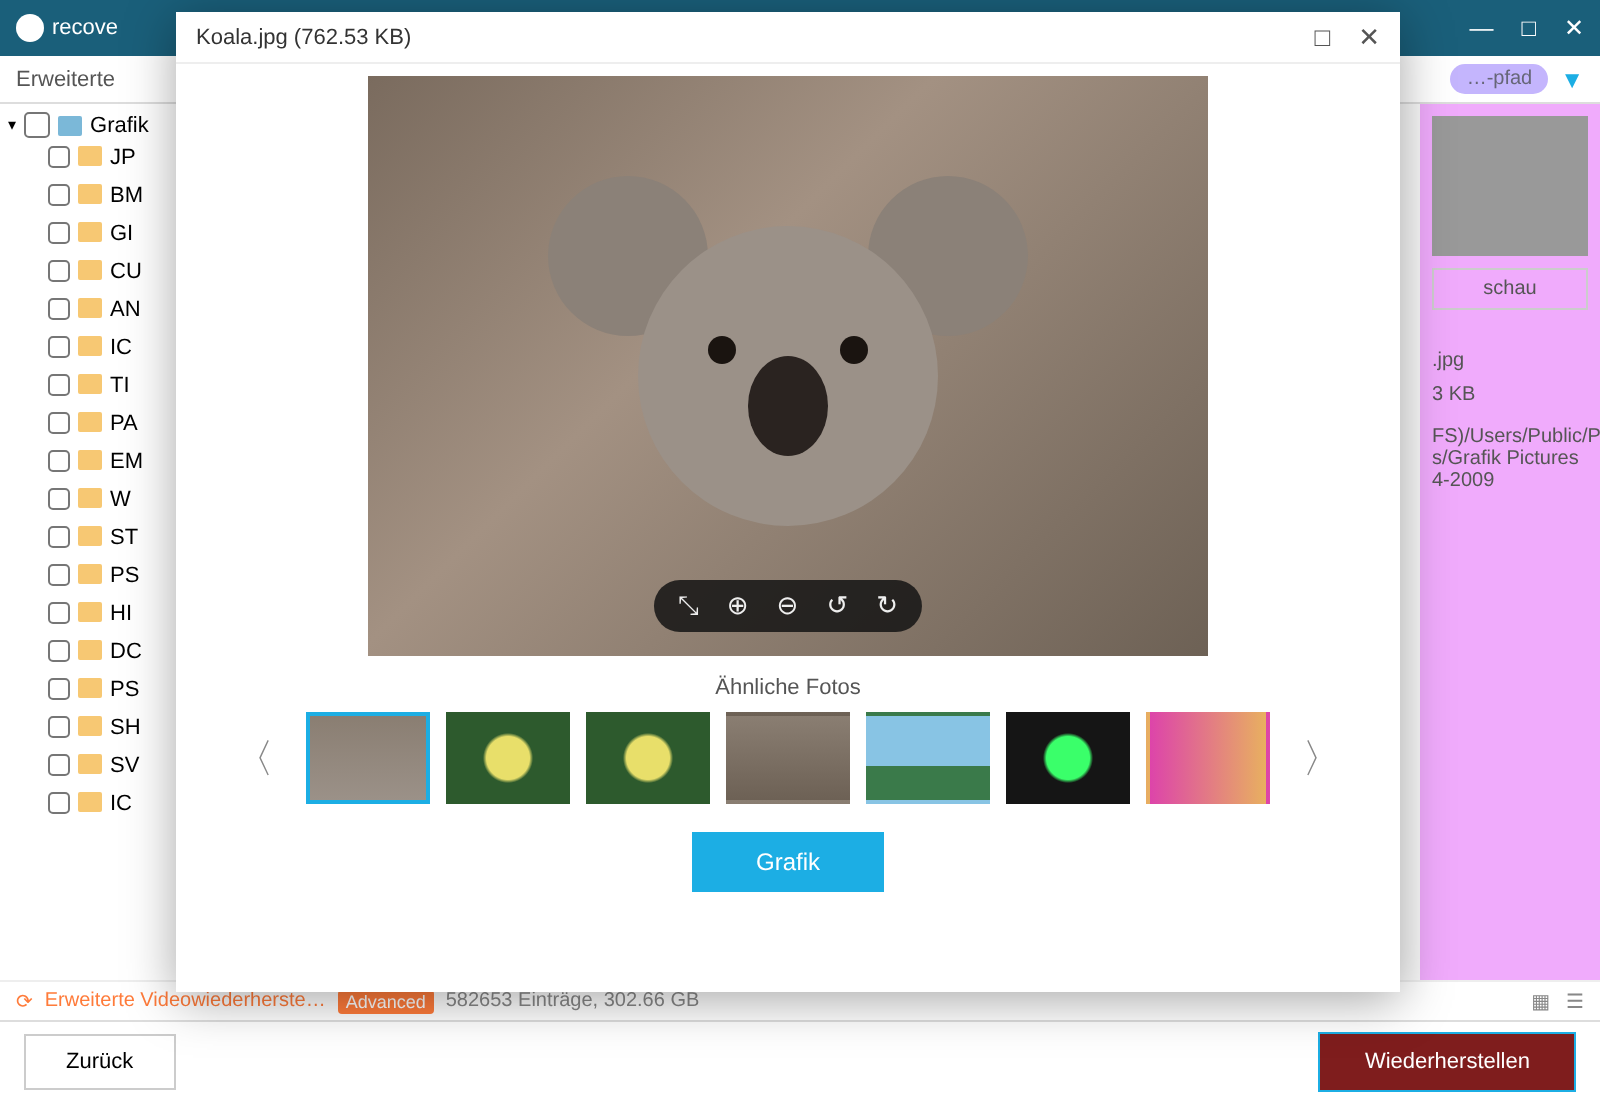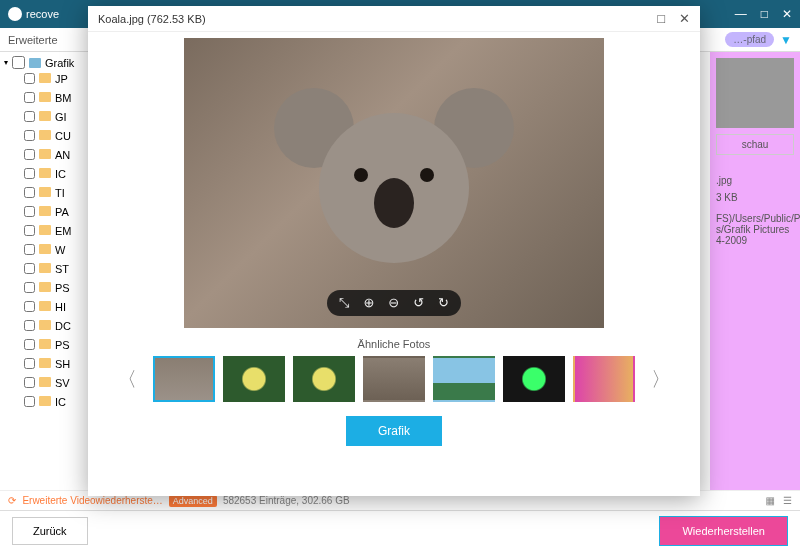--- a/index.html
+++ b/index.html
@@ -20,21 +20,21 @@
 .main-area{position:absolute;left:100px;right:0;top:52px;bottom:60px;background:#fafafa}
 .right-pane{position:absolute;right:0;top:0;width:90px;bottom:0;background:#f0abfc;font-size:10px;padding:6px;color:#555}
 .right-thumb{width:78px;height:70px;background:#999;margin-bottom:6px}
 .right-btn{border:1px solid #ccc;padding:4px;text-align:center;margin-top:6px;font-size:10px}
 .status-bar{position:absolute;left:0;right:0;bottom:40px;height:20px;background:#fff;border-top:1px solid #eee;display:flex;align-items:center;font-size:10px;padding:0 8px;gap:6px}
 .adv-pill{background:#ff7b3a;color:#fff;padding:1px 4px;font-size:9px;border-radius:2px}
 .adv-link{color:#ff7b3a}
 .view-icons{margin-left:auto;display:flex;gap:8px;color:#888}
 .bottom-bar{position:absolute;left:0;right:0;bottom:0;height:40px;background:#fff;border-top:1px solid #ddd;display:flex;align-items:center;justify-content:space-between;padding:0 12px}
 .btn{padding:7px 20px;font-size:11px;border:1px solid #ccc;background:#fff;cursor:pointer}
-.btn-primary{background:#ec4899;color:#fff;border-color:#1caee4;padding:8px 22px}
+.btn-primary{background:#7f1d1d;color:#fff;border-color:#1caee4;padding:8px 22px}
 .filter-pill{background:#c4b5fd;border-radius:10px;padding:2px 8px;font-size:10px;color:#667}
 .funnel{color:#1caee4;font-size:12px;margin-left:6px}
 
 
 .modal{position:absolute;left:88px;top:6px;width:612px;height:490px;background:#fff;box-shadow:0 4px 24px rgba(0,0,0,.35);display:flex;flex-direction:column}
 .modal-title{height:26px;display:flex;align-items:center;justify-content:space-between;padding:0 10px;font-size:11px;color:#333;border-bottom:1px solid #eee}
 .modal-title .ctrls{display:flex;gap:14px;font-size:13px;color:#555}
 .modal-body{flex:1;display:flex;flex-direction:column;align-items:center;padding:6px 0}
 .main-img{width:420px;height:290px;background:#888;position:relative;background:linear-gradient(135deg,#7a6b5e,#a39182 40%,#6d6155)}
 .koala-face{position:absolute;left:50%;top:50%;transform:translate(-50%,-50%);width:200px;height:200px}

